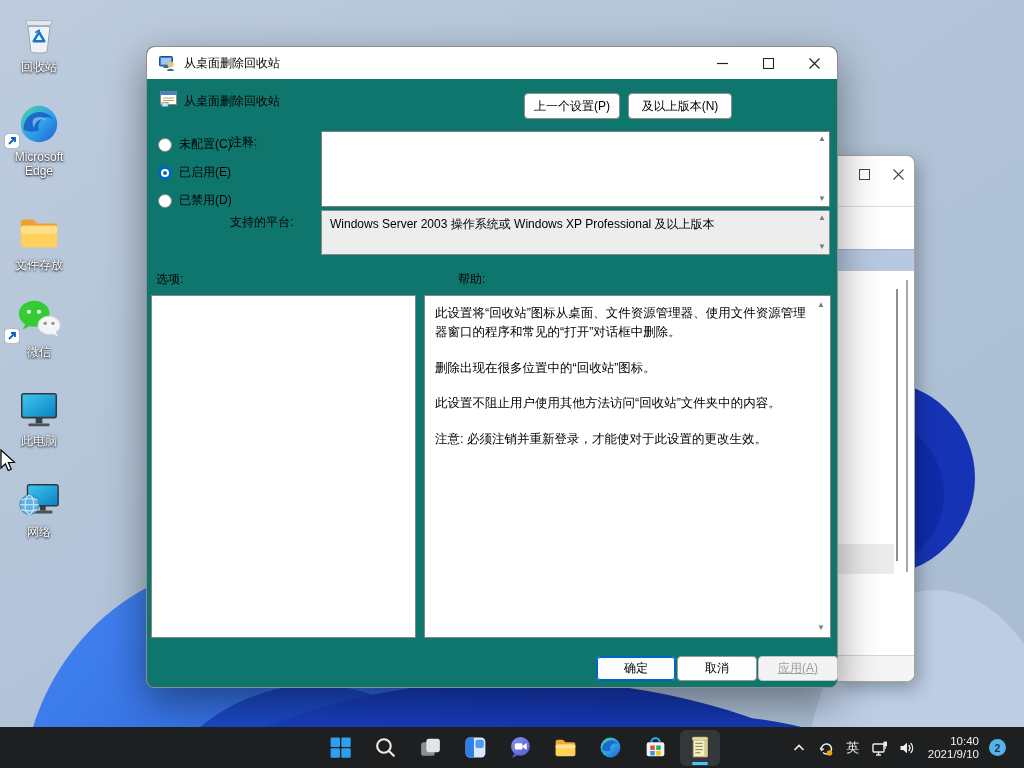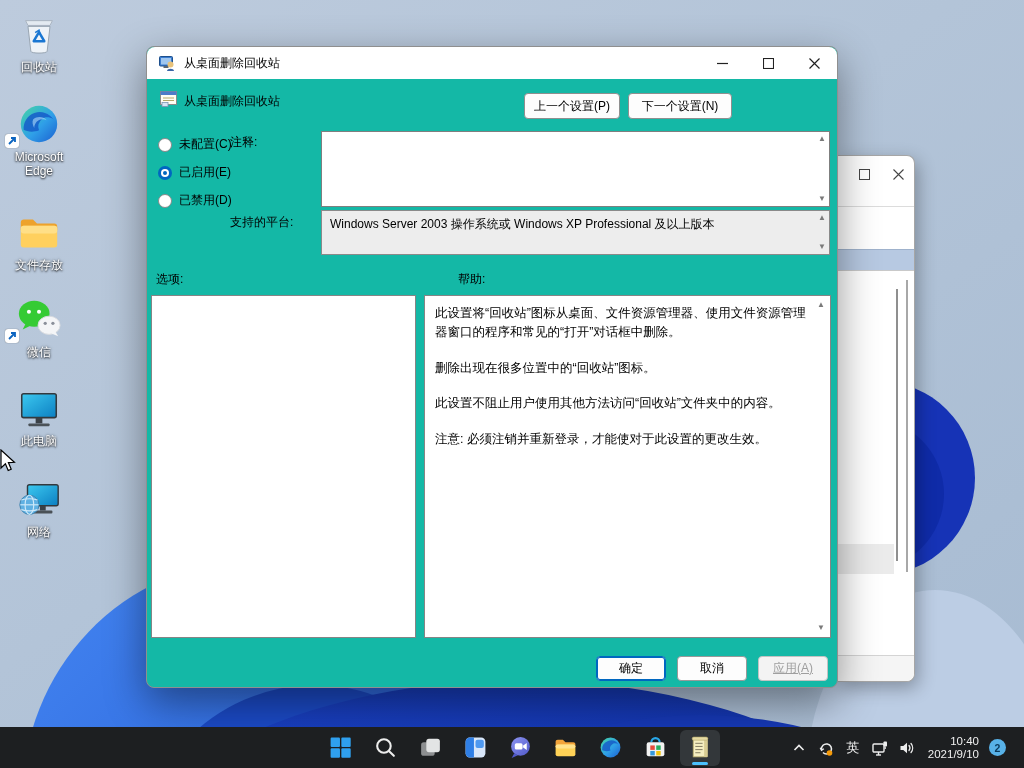--- a/index.html
+++ b/index.html
@@ -25,21 +25,21 @@
       box-shadow:3px 6px 18px rgba(0,0,0,.3); }
   .bgwin .cap { position:absolute; top:8px; width:20px; height:20px; display:flex; align-items:center; justify-content:center; color:#444; }
   .bgwin .sep1 { position:absolute; top:50px; left:0; right:0; height:1px; background:#dcdcdc; }
   .bgwin .blueband { position:absolute; top:93px; left:0; right:0; height:22px; background:#b7c9e2; border-top:1px solid #9fb2cc; border-bottom:1px solid #c9c9c9; }
   .bgwin .vline1 { position:absolute; left:58px; top:133px; width:2px; height:272px; background:#8f8f8f; }
   .bgwin .vline2 { position:absolute; left:68px; top:124px; width:2px; height:292px; background:#a8a8a8; }
   .bgwin .grayrow { position:absolute; left:0; top:388px; width:56px; height:30px; background:#ebebeb; }
   .bgwin .status { position:absolute; left:0; right:0; bottom:0; height:26px; background:#f5f5f5; border-top:1px solid #d4d4d4; border-radius:0 0 8px 0; }
 
   
-  .dlg { position:absolute; left:146px; top:46px; width:692px; height:642px; background:#14b8a6;
+  .dlg { position:absolute; left:146px; top:46px; width:692px; height:642px; background:#0f766e;
       border:1px solid #8f8f8f; border-radius:8px; box-shadow:0 14px 40px rgba(0,0,0,.42); }
   .dlg-titlebar { position:absolute; top:0; left:0; right:0; height:32px; background:#fff; border-radius:8px 8px 0 0;
       display:flex; align-items:center; }
   .dlg-titlebar .ticon { margin:0 8px 0 12px; width:17px; height:17px; }
   .dlg-title { font-size:12px; color:#000; }
   .capbtns { position:absolute; right:0; top:0; height:32px; display:flex; }
   .capbtn { width:46px; height:32px; display:flex; align-items:center; justify-content:center; color:#222; }
   .capbtn:first-child { border-radius:0; }
   .capbtn.close { border-radius:0 8px 0 0; }
 
@@ -63,21 +63,21 @@
   .platbox { position:absolute; left:174px; top:163px; width:509px; height:45px; background:#ededed; border:1px solid #8a8a8a;
       font-size:12px; color:#000; padding:5px 24px 5px 8px; }
   .sarrow { position:absolute; right:3px; font-size:8px; color:#7a7a7a; line-height:8px; }
 
   .panel { position:absolute; top:248px; height:343px; background:#fff; border:1px solid #858585; }
   .panel.opts { left:4px; width:265px; }
   .panel.help { left:277px; width:407px; }
   .helptext { position:absolute; inset:8px 22px 8px 10px; font-size:12.5px; line-height:1.5; color:#000; overflow:hidden; }
   .helptext p { margin-bottom:17px; }
 
-  .btm-btn { position:absolute; top:609px; width:70px; height:25px; border-radius:4px; font-size:12px;
+  .btm-btn { position:absolute; top:609px; width:80px; height:25px; border-radius:4px; font-size:12px;
       display:flex; align-items:center; justify-content:center; background:#fdfdfd; border:1px solid #999; color:#000; }
   .btm-btn.ok { left:449px; border:1px solid #0067c0; box-shadow:inset 0 0 0 1px #0067c0; }
   .btm-btn.cancel { left:530px; }
   .btm-btn.apply { left:611px; background:#f3f3f3; border:1px solid #c2c2c2; color:#9f9f9f;text-decoration:underline; }
 
   
   .taskbar { position:absolute; left:0; right:0; bottom:0; height:41px; background:#1d1f21; z-index:30; }
   .tb-center { position:absolute; left:320px; top:0; height:41px; display:flex; align-items:center; gap:5px; }
   .tb-item { width:40px; height:36px; border-radius:6px; display:flex; align-items:center; justify-content:center; position:relative; }
   .tb-item svg { width:25px; height:25px; }
@@ -261,21 +261,21 @@
   <svg class="hdr-icon" viewBox="0 0 17 17">
     <rect x="0.5" y="0.5" width="16" height="13" fill="#fffef4" stroke="#8a8a8a"></rect>
     <rect x="0.5" y="0.5" width="16" height="3.5" fill="#4d7cc9"></rect>
     <line x1="3" y1="7" x2="14" y2="7" stroke="#b5a86a" stroke-width="1"></line>
     <line x1="3" y1="9.5" x2="14" y2="9.5" stroke="#b5a86a" stroke-width="1"></line>
     <rect x="2" y="11.5" width="6" height="4" fill="#d6e4f5" stroke="#7a94b5" stroke-width="0.8"></rect>
   </svg>
   <span class="hdr-title">从桌面删除回收站</span>
 
   <button class="navbtn prev">上一个设置(P)</button>
-  <button class="navbtn next">下一个设置(N)</button>
+  <button class="navbtn next">及以上版本(N)</button>
 
   <div class="radio-row" style="top:89px;">
     <span class="rdot"></span>
     <span>未配置(C)</span>
   </div>
   <div class="radio-row" style="top:117px;">
     <span class="rdot sel"></span>
     <span>已启用(E)</span>
   </div>
   <div class="radio-row" style="top:145px;">

